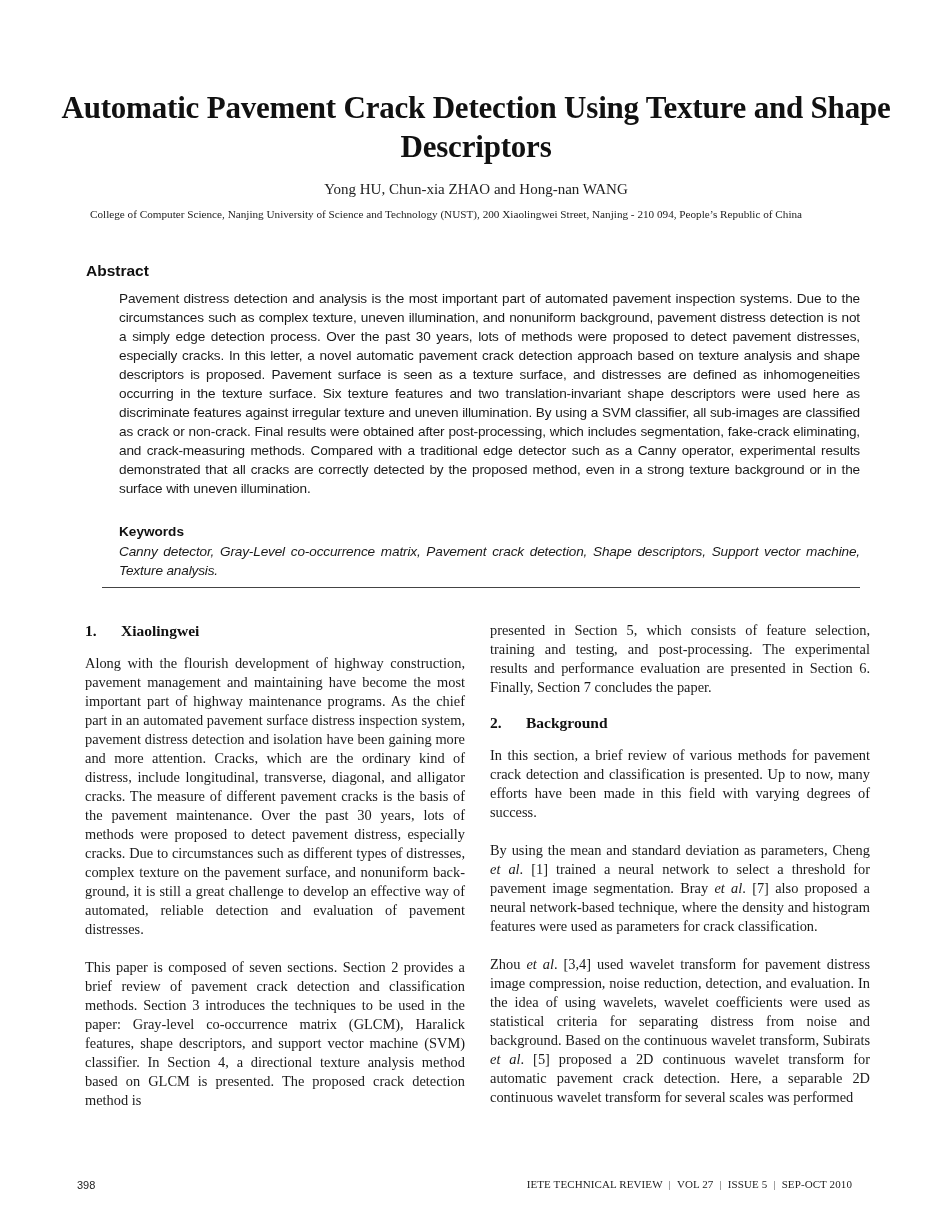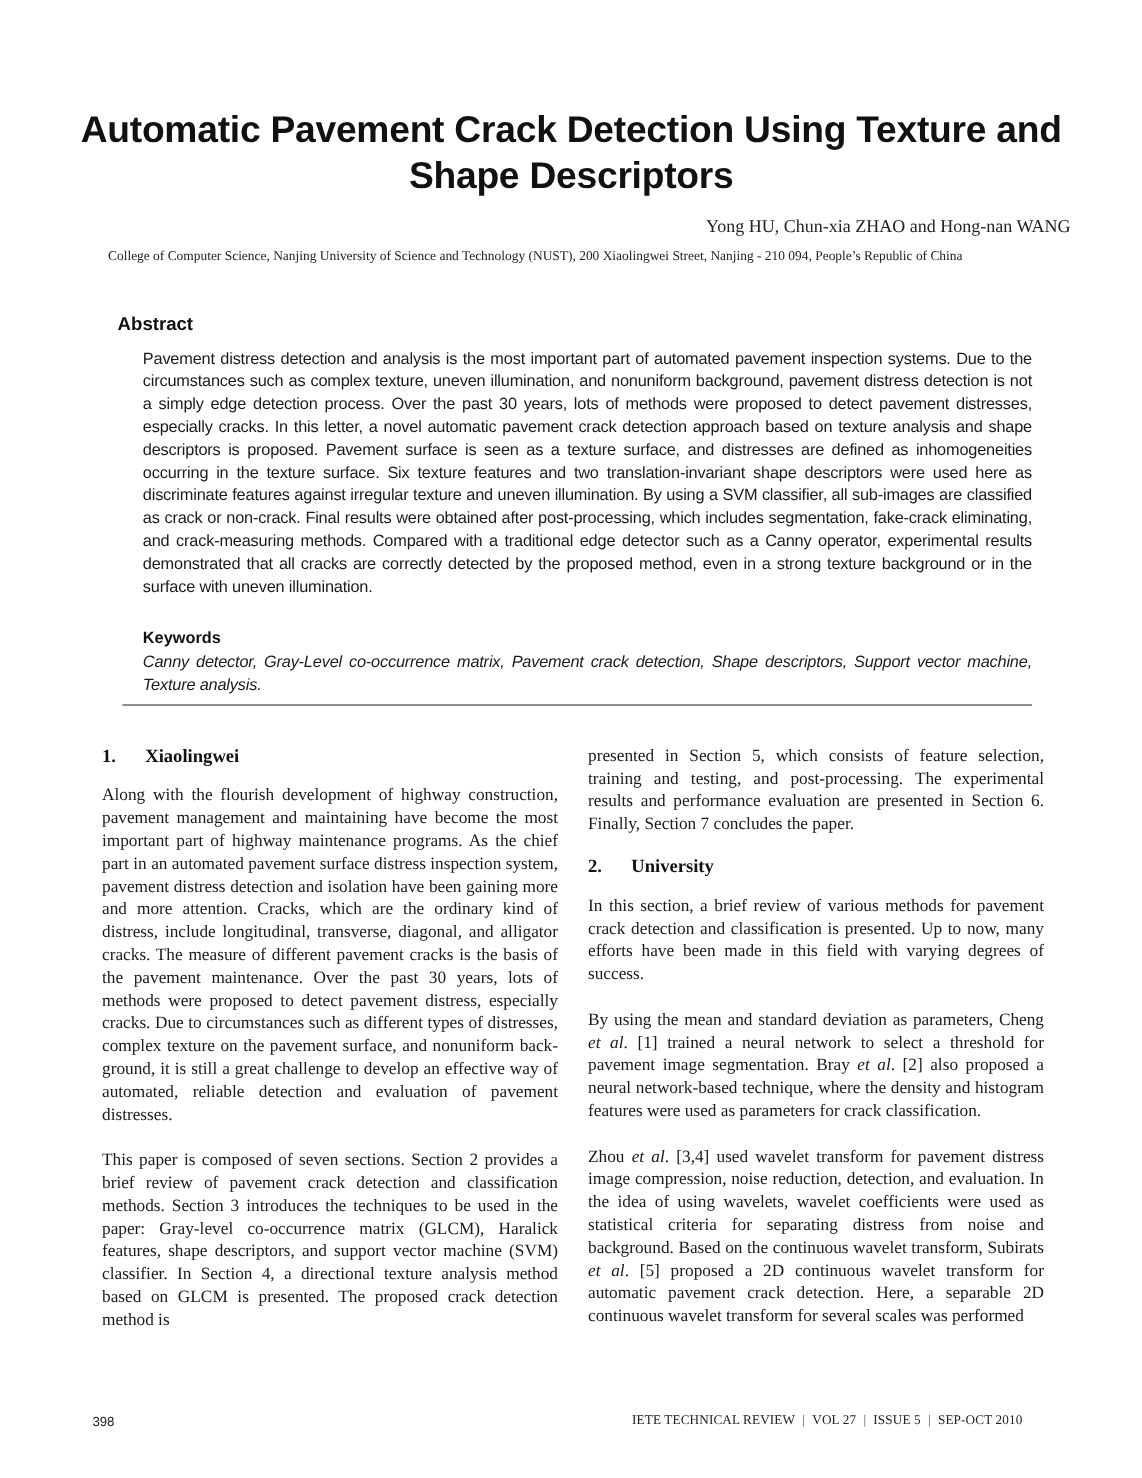--- a/index.html
+++ b/index.html
@@ -1,34 +1,34 @@
 <!DOCTYPE html>
 <html><head>
 <meta charset="utf-8">
 <style>
   html, body { margin: 0; padding: 0; background: #ffffff; }
   body { width: 952px; height: 1232px; position: relative; color: #1a1a1a; overflow: hidden; }
   .page { position: absolute; left: 0; top: 0; width: 952px; height: 1232px; }
 
   .title {
     position: absolute; left: 60px; width: 832px; top: 88px;
-    text-align: center; font-family: Liberation Sans, sans-serif; font-weight: bold;
+    text-align: center; font-family: Liberation Serif, serif; font-weight: bold;
     font-size: 31px; line-height: 39px; color: #111; letter-spacing: -0.2px;
   }
   .authors {
     position: absolute; left: 60px; width: 832px; top: 180px;
-    text-align: right; font-family: "Liberation Serif", serif; font-size: 15px; line-height: 18px; color: #222;
+    text-align: center; font-family: "Liberation Serif", serif; font-size: 15px; line-height: 18px; color: #222;
   }
   .affiliation {
     position: absolute; left: 90px; width: 772px; top: 207px;
     text-align: left; font-family: "Liberation Serif", serif; font-size: 11.2px; line-height: 15px; color: #222;
   }
 
   .abstract-heading {
-    position: absolute; left: 98px; top: 262px;
+    position: absolute; left: 86px; top: 262px;
     font-family: "Liberation Sans", sans-serif; font-weight: bold; font-size: 15.5px; color: #111; text-align: center;
   }
   .abstract-body {
     position: absolute; left: 119px; width: 741px; top: 289px;
     font-family: "Liberation Sans", sans-serif; font-size: 13.6px; line-height: 19px;
     text-align: justify; color: #1a1a1a; letter-spacing: -0.15px;
   }
   .keywords-heading {
     position: absolute; left: 119px; top: 524px;
     font-family: "Liberation Sans", sans-serif; font-weight: bold; font-size: 13.6px; color: #111;
@@ -89,26 +89,26 @@
     </h2>
     <div class="gap-after-heading"></div>
     <p>Along with the flourish development of highway construction, pavement management and maintaining have become the most important part of highway main­tenance programs. As the chief part in an automated pavement surface distress inspection system, pavement distress detection and isolation have been gaining more and more attention. Cracks, which are the ordinary kind of distress, include longitudinal, transverse, diagonal, and alligator cracks. The measure of different pavement cracks is the basis of the pavement maintenance. Over the past 30 years, lots of methods were proposed to detect pavement distress, especially cracks. Due to cir­cumstances such as different types of distresses, complex texture on the pavement surface, and nonuniform back­ground, it is still a great challenge to develop an effective way of automated, reliable detection and evaluation of pavement distresses.</p>
     <div class="para-gap"></div>
     <p>This paper is composed of seven sections. Section 2 provides a brief review of pavement crack detection and classification methods. Section 3 introduces the tech­niques to be used in the paper: Gray-level co-occurrence matrix (GLCM), Haralick features, shape descriptors, and support vector machine (SVM) classifier. In Section 4, a directional texture analysis method based on GLCM is presented. The proposed crack detection method is</p>
   </div>
 
   <div class="col col-right">
     <p>presented in Section 5, which consists of feature selection, training and testing, and post-processing. The experi­mental results and performance evaluation are presented in Section 6. Finally, Section 7 concludes the paper.</p>
     <h2 class="section-heading">
-      <span class="num">2.</span><span>University</span>
+      <span class="num">2.</span><span>Background</span>
     </h2>
     <div class="gap-after-heading"></div>
     <p>In this section, a brief review of various methods for pavement crack detection and classification is presented. Up to now, many efforts have been made in this field with varying degrees of success.</p>
     <div class="para-gap"></div>
-    <p><span>By using the mean and standard deviation as parameters, Cheng </span><i>et al</i><span>. [1] trained a neural network to select a thresh­old for pavement image segmentation. Bray </span><i>et al</i><span>. [2] also proposed a neural network-based technique, where the density and histogram features were used as parameters for crack classification.</span></p>
+    <p><span>By using the mean and standard deviation as parameters, Cheng </span><i>et al</i><span>. [1] trained a neural network to select a thresh­old for pavement image segmentation. Bray </span><i>et al</i><span>. [7] also proposed a neural network-based technique, where the density and histogram features were used as parameters for crack classification.</span></p>
     <div class="para-gap"></div>
     <p><span>Zhou </span><i>et al</i><span>. [3,4] used wavelet transform for pavement distress image compression, noise reduction, detection, and evaluation. In the idea of using wavelets, wavelet coefficients were used as statistical criteria for separat­ing distress from noise and background. Based on the continuous wavelet transform, Subirats </span><i>et al</i><span>. [5] proposed a 2D continuous wavelet transform for automatic pave­ment crack detection. Here, a separable 2D continuous wavelet transform for several scales was performed</span></p>
   </div>
 
   <div class="footer-page">398</div>
   <div class="footer-journal">
     <span>IETE TECHNICAL REVIEW</span><span class="sep">|</span><span>VOL 27</span><span class="sep">|</span><span>ISSUE 5</span><span class="sep">|</span><span>SEP-OCT 2010</span>
   </div>
 
 </div>

